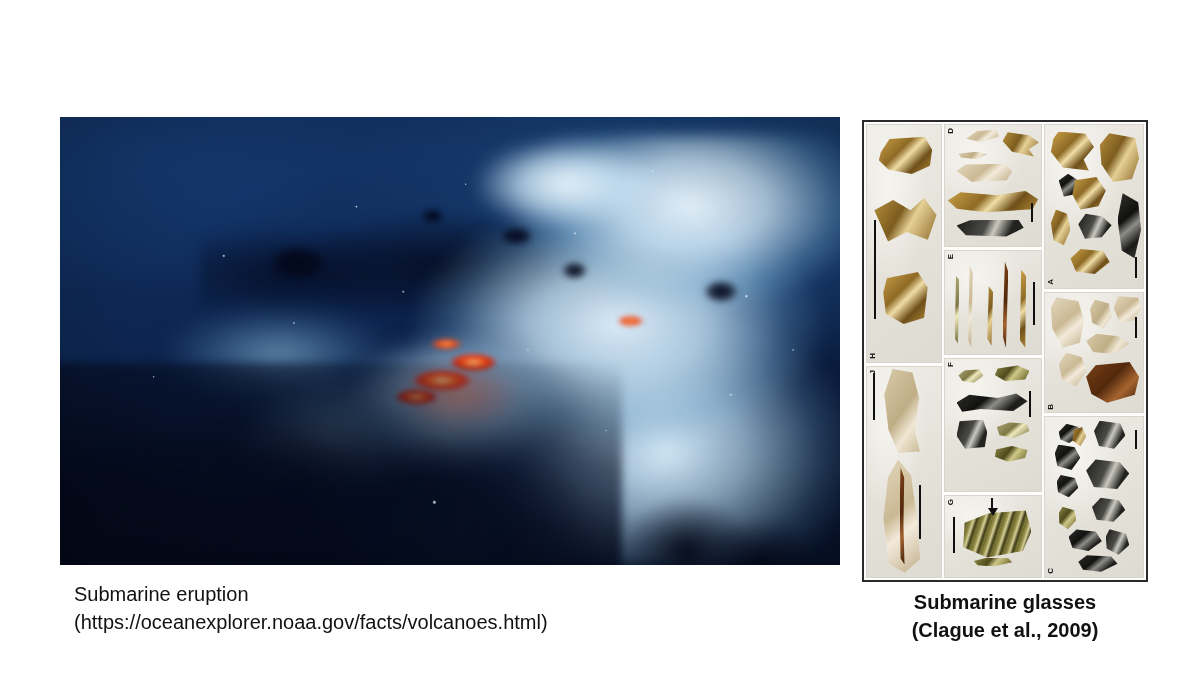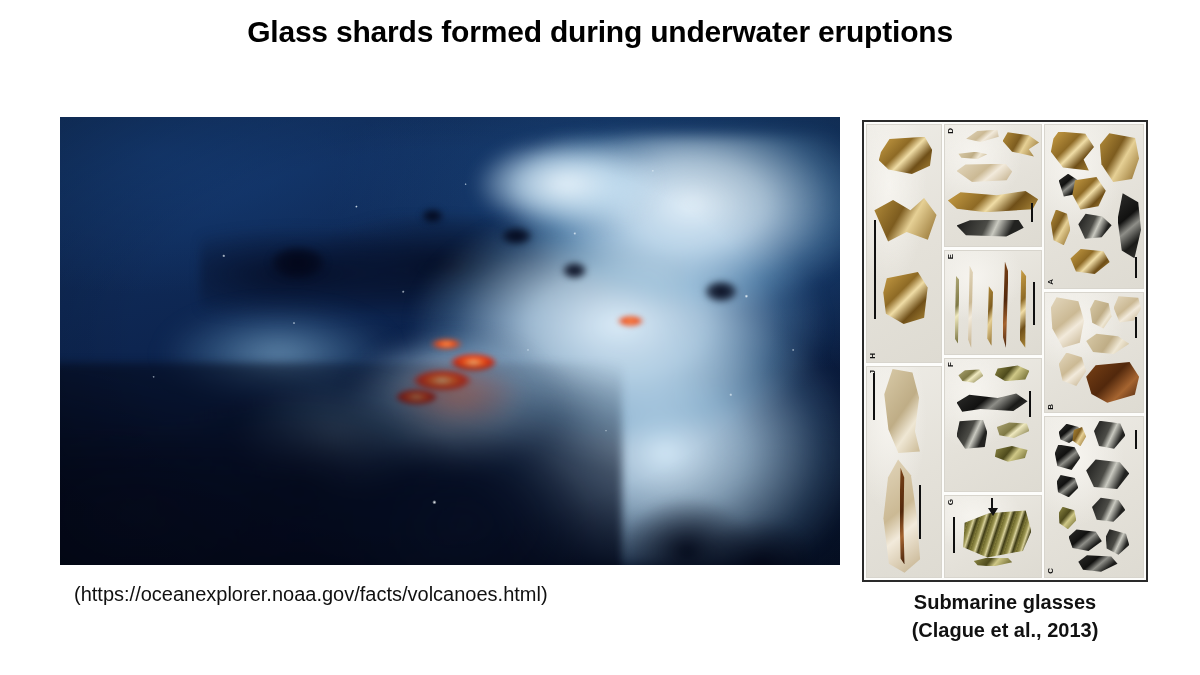--- a/index.html
+++ b/index.html
@@ -267,21 +267,20 @@
   }
   .caption-left  { left: 74px; top: 580px; text-align: left; }
   .caption-right { left: 862px; top: 588px; width: 286px; text-align: center; }
   .caption-right .cap-line { display: block; font-weight: bold; }
   .caption-left .cap-line { display: block; }
 </style>
 </head>
 <body>
 
 <div class="title-block">
-  <div class="slide-title">Glass shards formed during underwater eruptions</div>
 </div>
 
 <div class="eruption-figure">
   <div class="eruption-photo">
     <div class="ocean-base"></div>
     <div class="dark-ridge"></div>
     <div class="plume-haze-left"></div>
     <div class="plume-main"></div>
     <div class="plume-lobe-a"></div>
     <div class="plume-lobe-b"></div>
@@ -421,19 +420,20 @@
         <div class="shard dark" style="left:34%;top:86%;width:40%;height:11%;clip-path:polygon(0% 40%,22% 4%,84% 10%,100% 52%,58% 98%,12% 86%);"></div>
         <div class="scalebar" style="right:6%;top:8%;height:12%;"></div>
         <div class="panel-label">C</div>
       </div>
     </div>
 
   </div>
 </div>
 
 <div class="caption caption-left">
+  <span class="cap-line">Submarine eruption</span>
   <span class="cap-line">(https://oceanexplorer.noaa.gov/facts/volcanoes.html)</span>
 </div>
 
 <div class="caption caption-right">
   <span class="cap-line">Submarine glasses</span>
-  <span class="cap-line">(Clague et al., 2013)</span>
+  <span class="cap-line">(Clague et al., 2009)</span>
 </div>
 
 </body></html>

